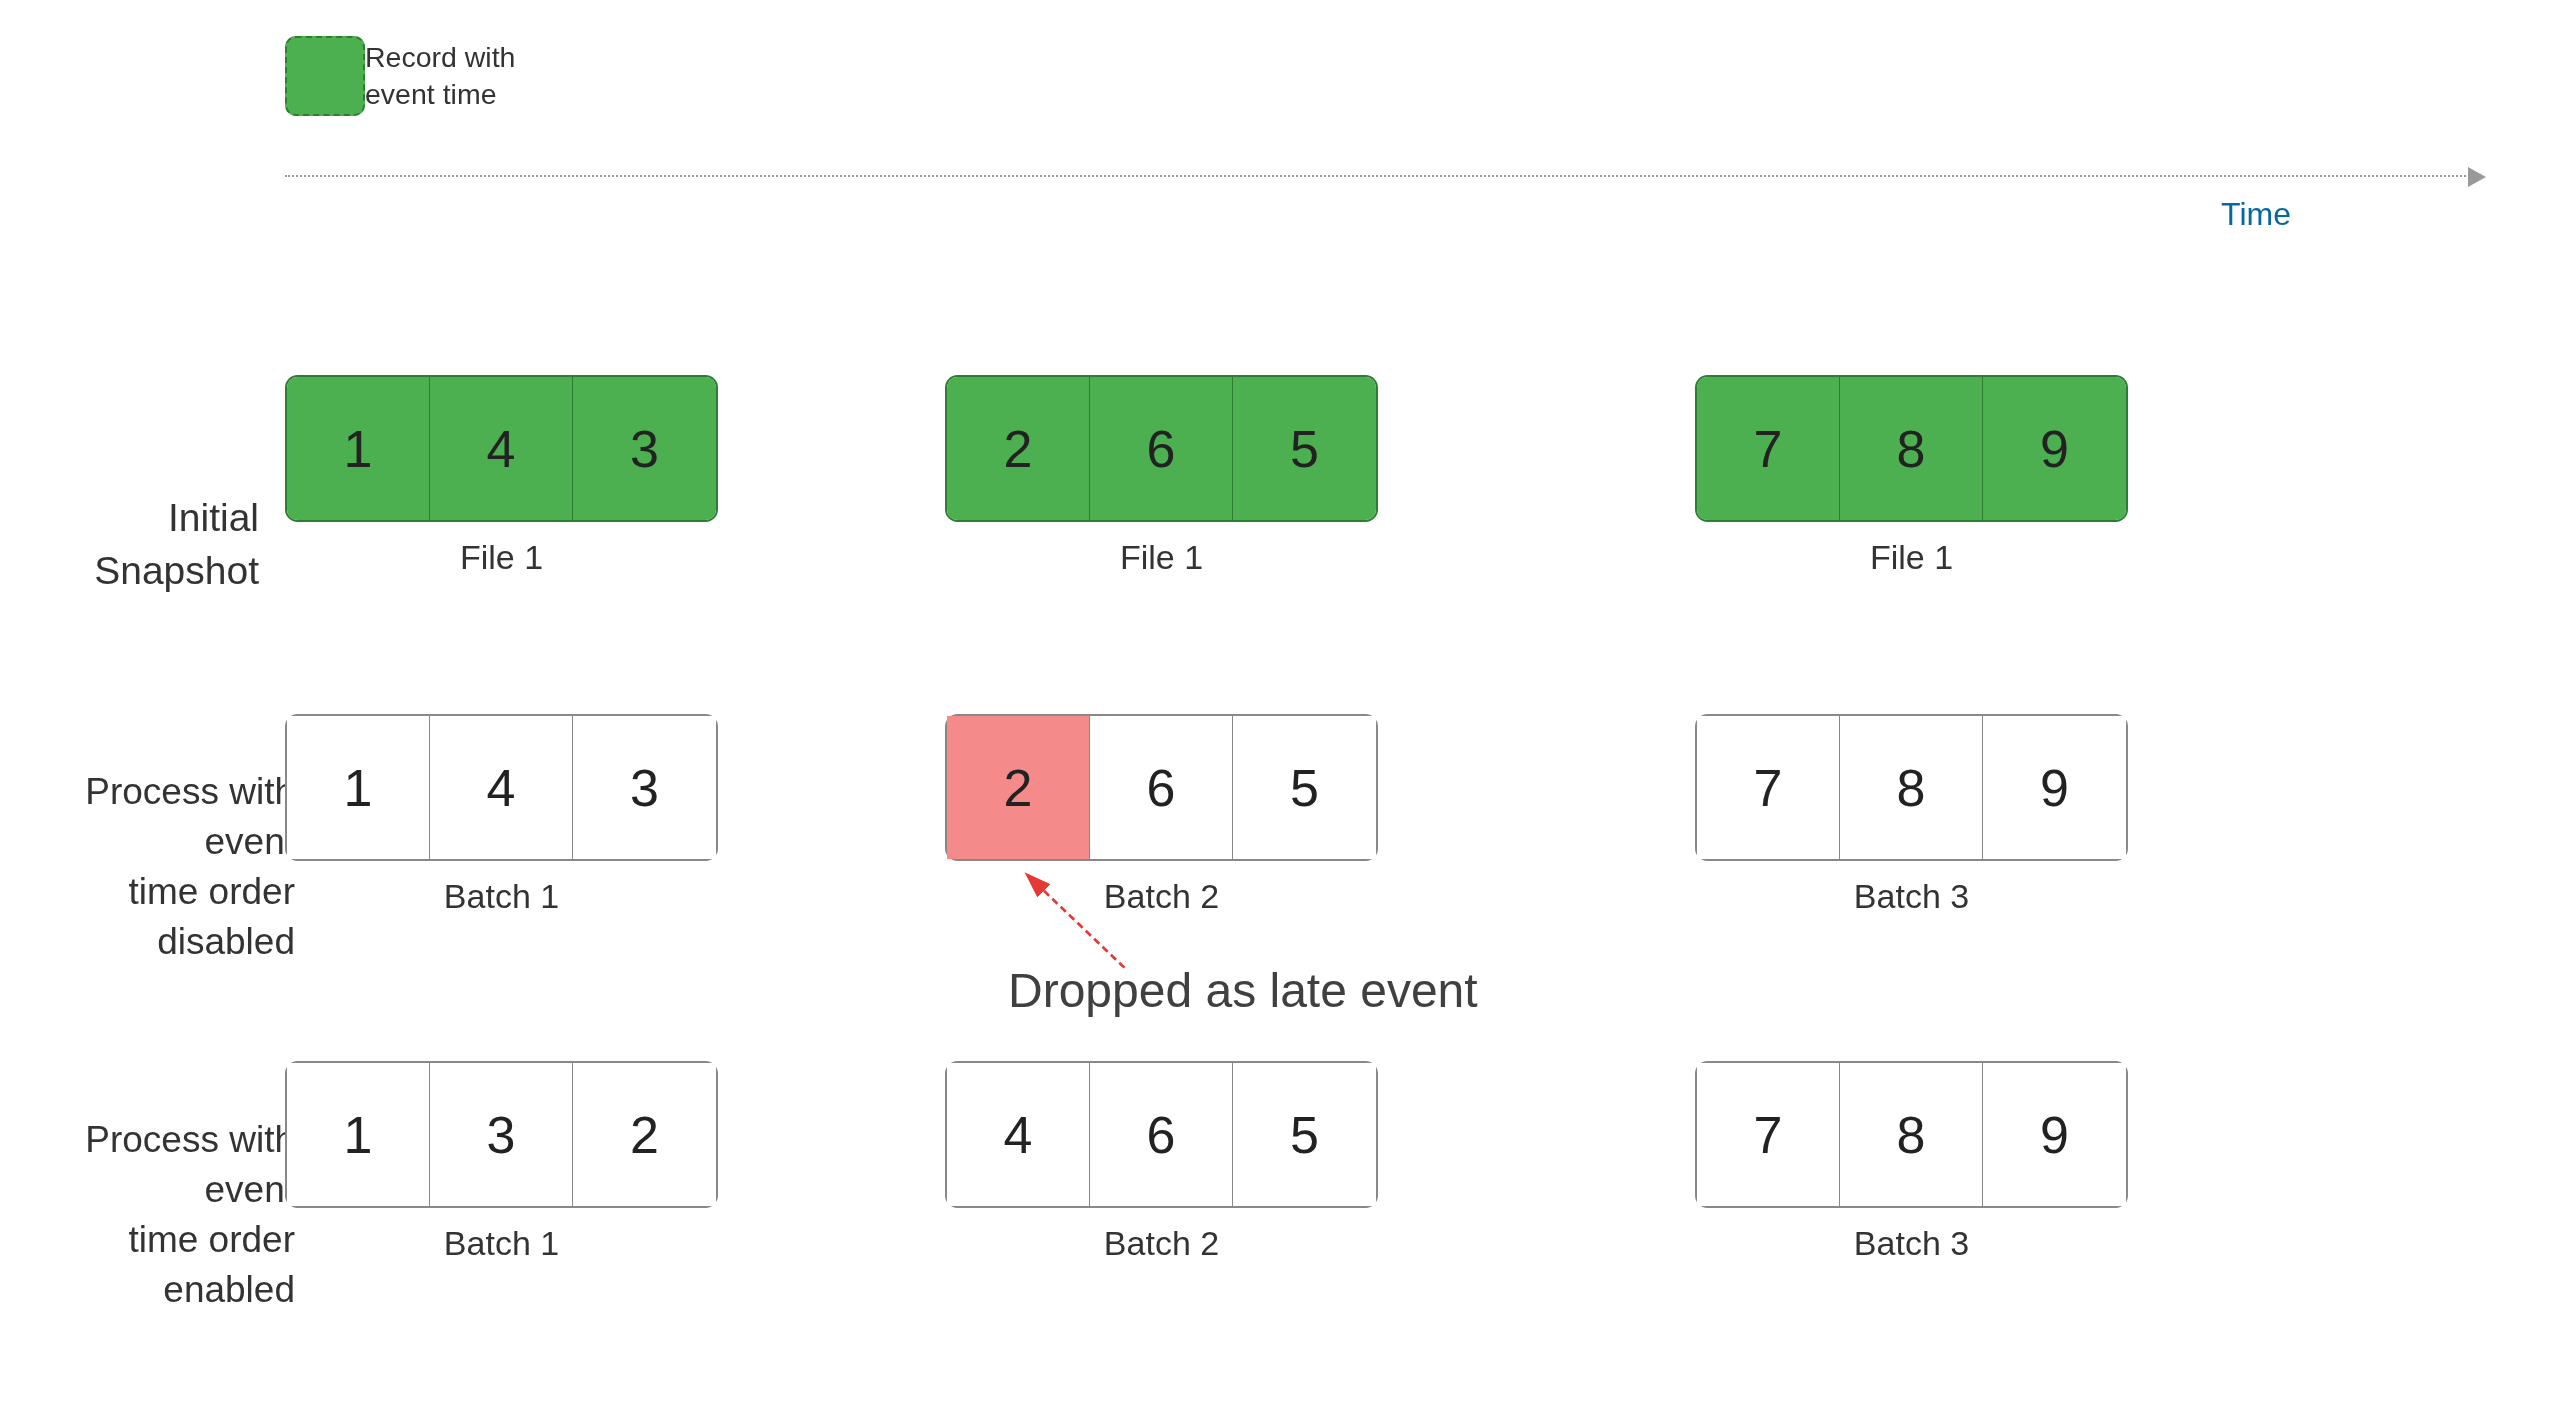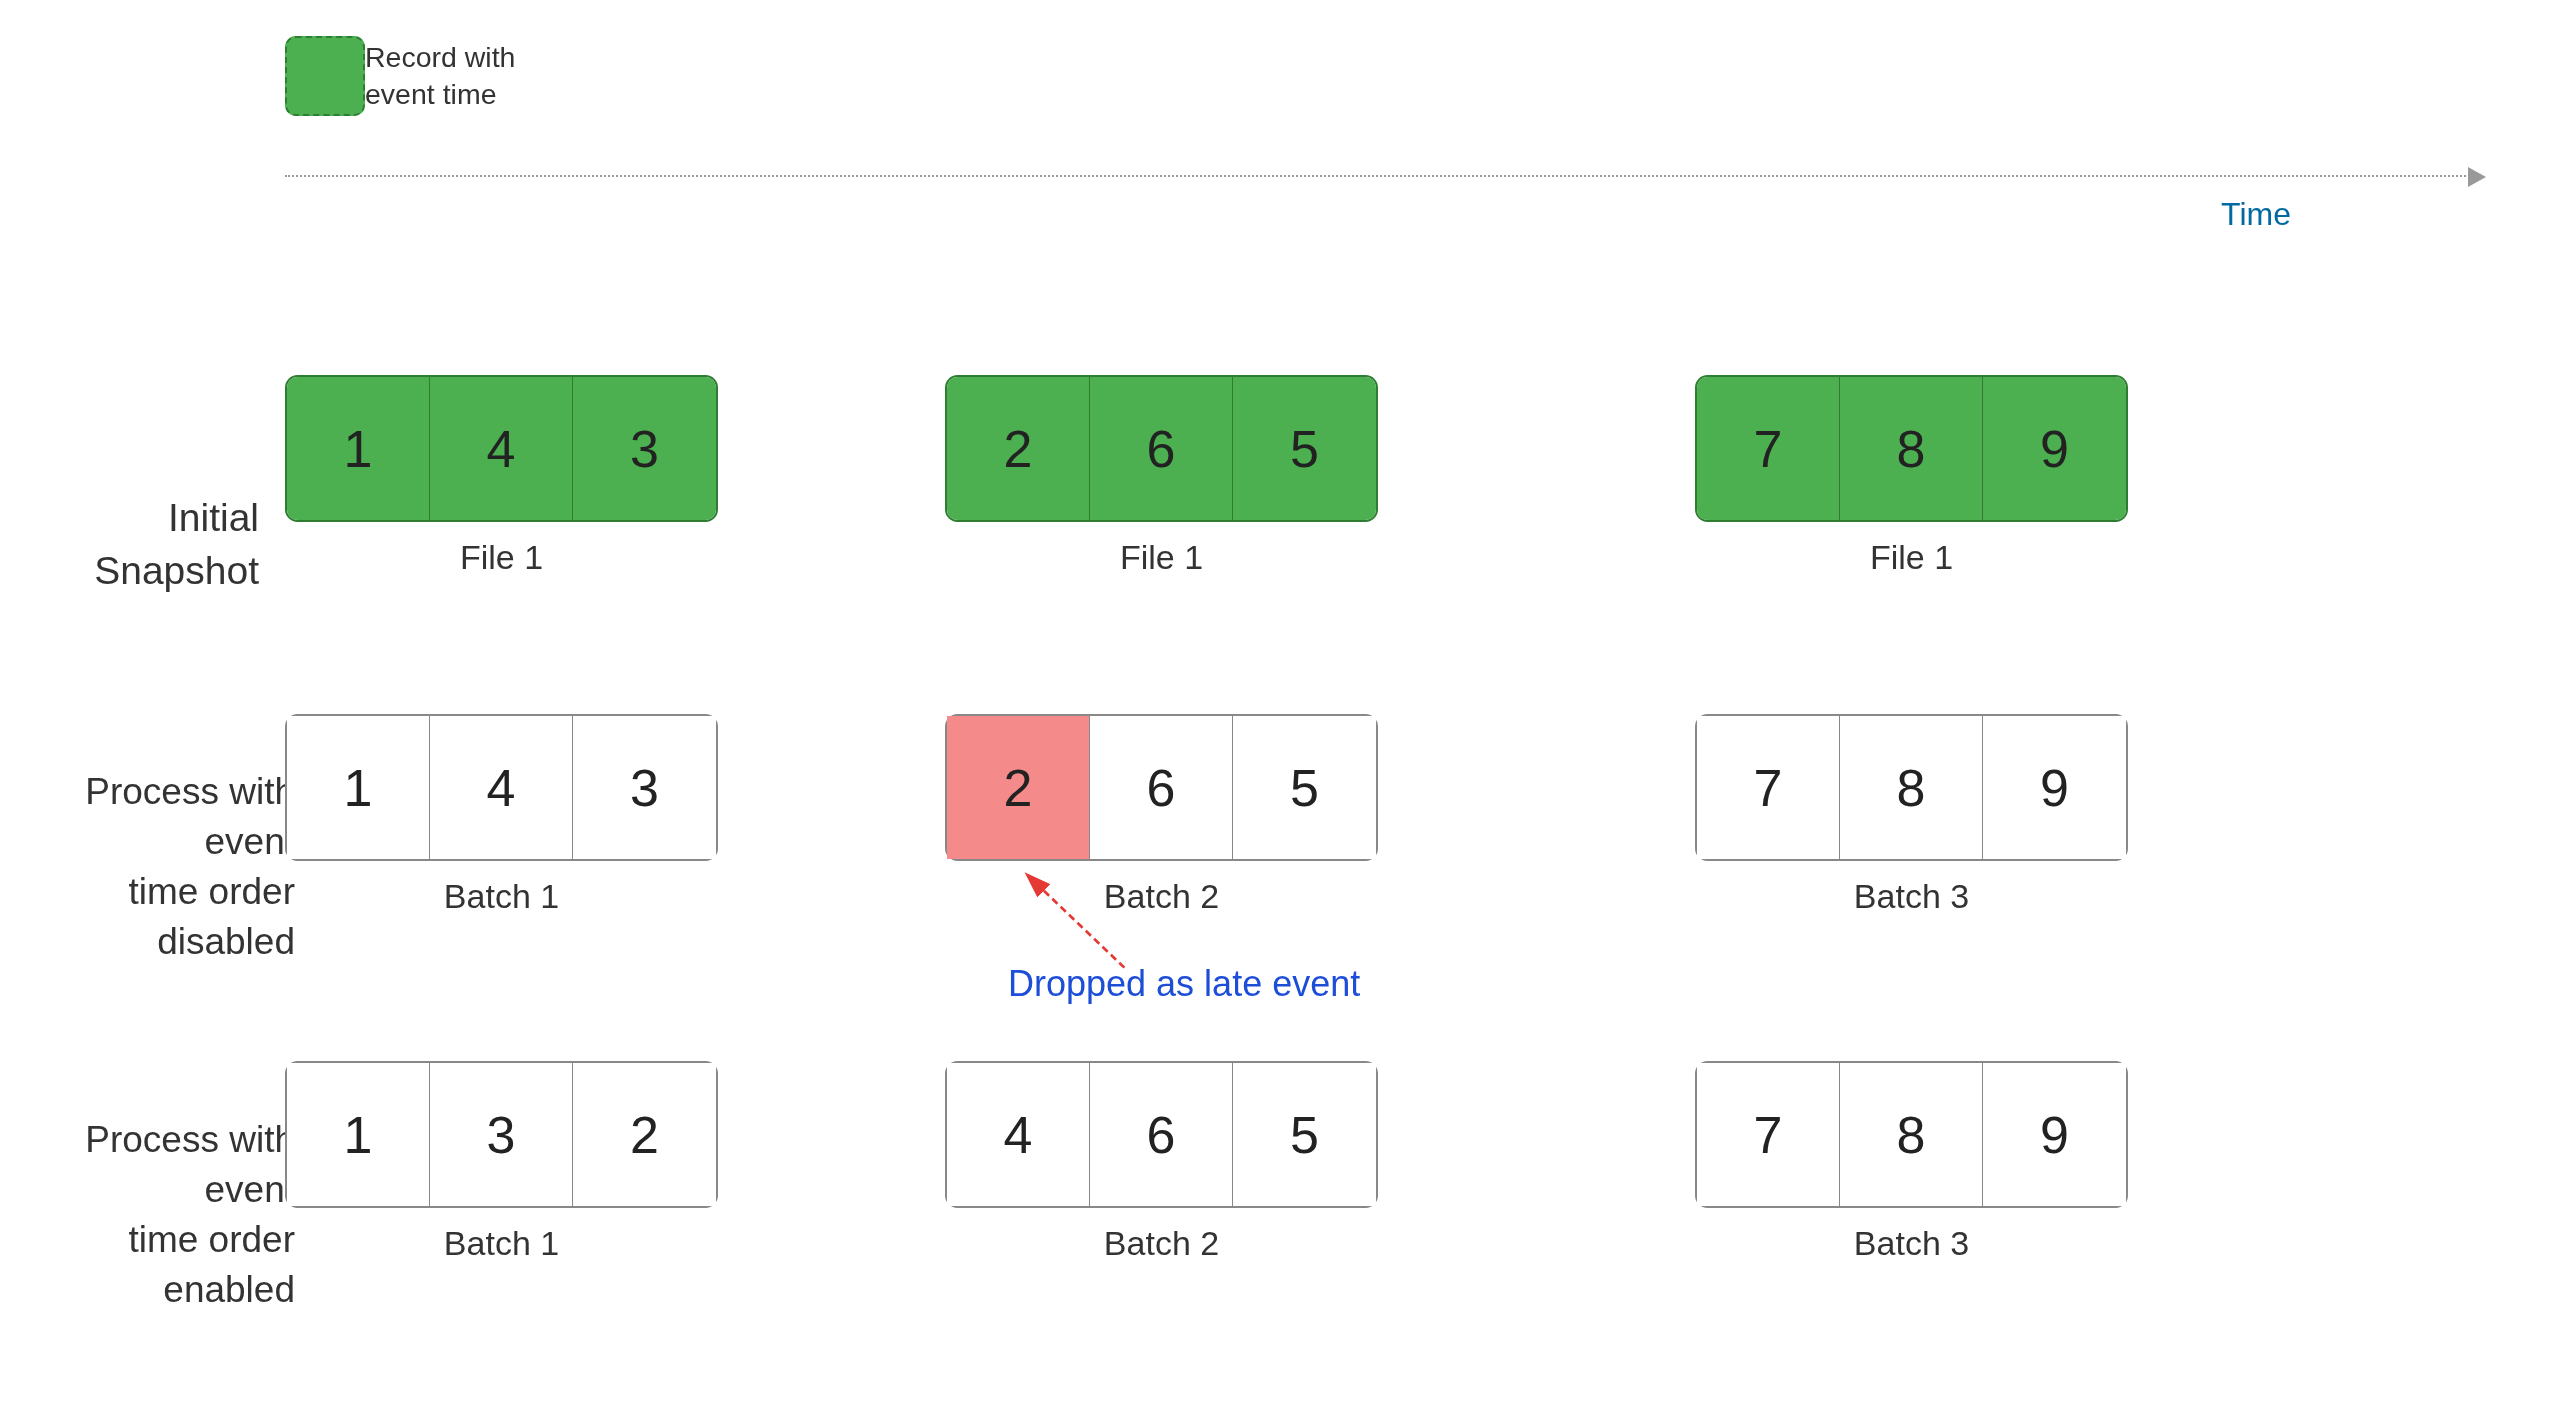--- a/index.html
+++ b/index.html
@@ -152,22 +152,22 @@
 
     .group-label {
       margin-top: 16px;
       font-size: 34px;
       color: #333;
     }
 
     
     .dropped-label {
       position: absolute;
-      font-size: 36px;
-      color: #1d4ed8;
+      font-size: 48px;
+      color: #404040;
       font-weight: 500;
     }
 
     .dropped-arrow {
       position: absolute;
       pointer-events: none;
     }
 
   </style>
 </head>

